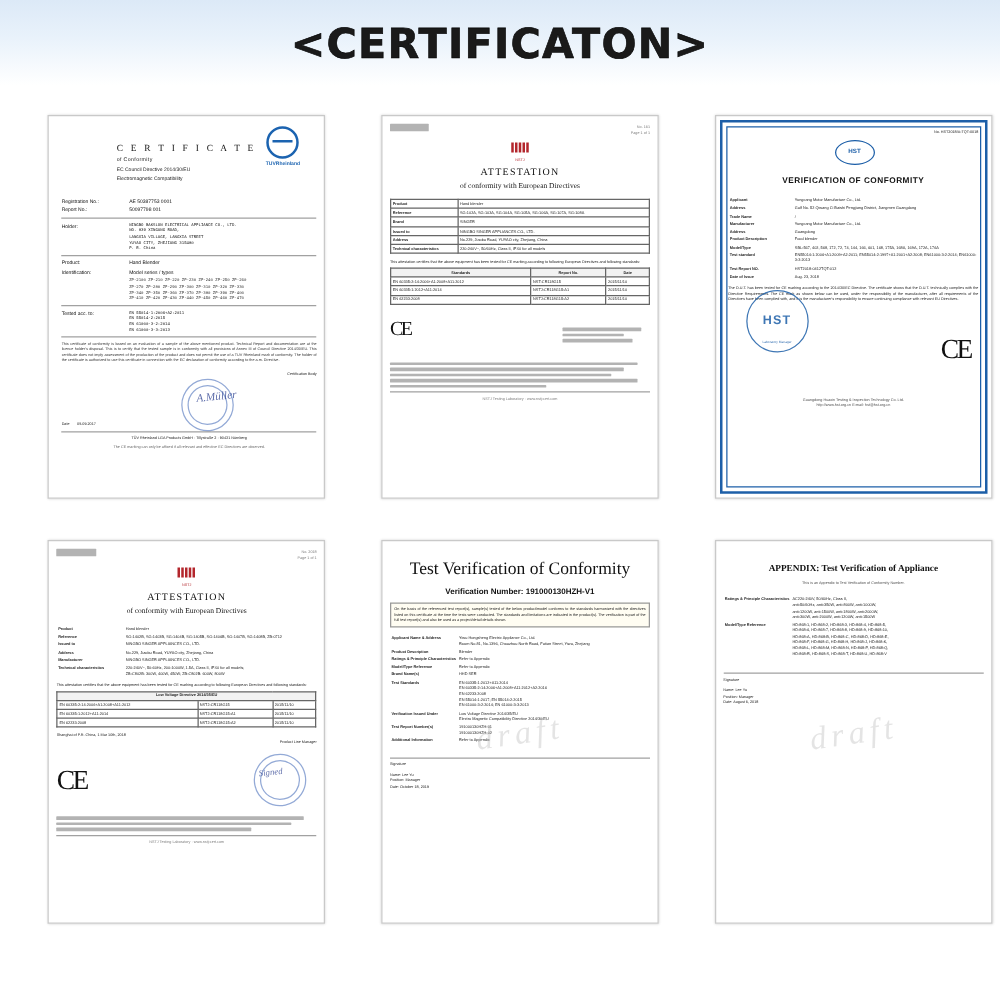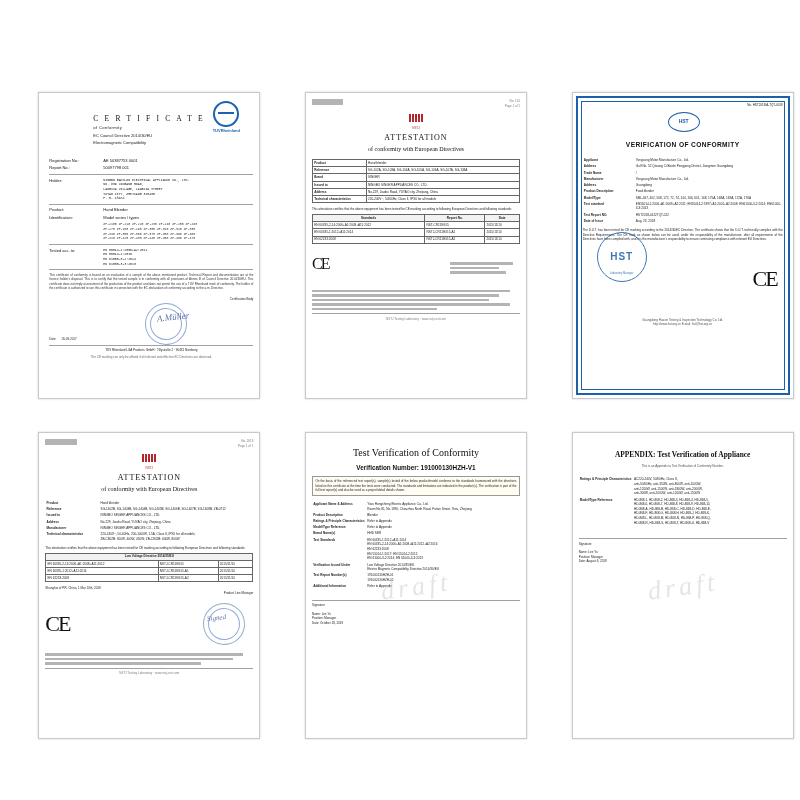--- a/index.html
+++ b/index.html
@@ -100,21 +100,21 @@
   .hst-oval{width:30px;height:18px;border:1.4px solid #1d5fa8;border-radius:50%;position:relative;}
   .hst-oval:after{content:"HST";position:absolute;left:0;right:0;top:5px;text-align:center;font-size:5px;color:#1d5fa8;font-weight:bold;}
   .hst-stamp{
     position:absolute;left:14px;bottom:36px;width:48px;height:48px;border:1.5px solid #1d5fa8;border-radius:50%;
     color:#1d5fa8;opacity:.85;
   }
   .hst-stamp .t{position:absolute;left:0;right:0;top:16px;text-align:center;font-size:10px;font-weight:bold;letter-spacing:1px;}
   .hst-stamp .b{position:absolute;left:0;right:0;bottom:5px;text-align:center;font-size:2.6px;}
 
   
-  .tv-title{font-family:"Liberation Serif",serif;font-size:10px;text-align:center;color:#111;}
+  .tv-title{font-family:"Liberation Serif",serif;font-size:14px;text-align:center;color:#111;}
   .tv-sub{font-size:6.4px;text-align:center;color:#111;margin-top:3px;font-weight:bold;}
   .notebox{border:.6px solid #999;background:#fffdf2;padding:2.5px;margin-top:3px;}
   .watermark{
     position:absolute;left:0;right:0;top:44%;
     text-align:center;font-family:"Liberation Serif",serif;font-style:italic;
     font-size:26px;color:#bbb;opacity:.38;letter-spacing:4px;transform:rotate(-8deg);
     pointer-events:none;
   }
   .apx-title{font-family:"Liberation Serif",serif;font-size:7.4px;text-align:center;color:#111;font-weight:bold;}
   .center{text-align:center;}
@@ -124,20 +124,23 @@
   .mt2{margin-top:2px;}
   .mt4{margin-top:4px;}
   .mt6{margin-top:6px;}
   .hr{height:.6px;background:#444;opacity:.5;margin:3px 0;}
 </style>
 </head>
 <body>
 
 <div class="page">
 
+  <div class="banner">
+    <div class="banner-title">&lt;CERTIFICATON&gt;</div>
+  </div>
 
   <div class="grid">
 
     <div class="cell">
       <div class="doc">
         <div class="inner">
           <div class="tuv-logo">
             <div class="tuv-ring"></div>
             <div class="tuv-name">TUVRheinland</div>
           </div>

